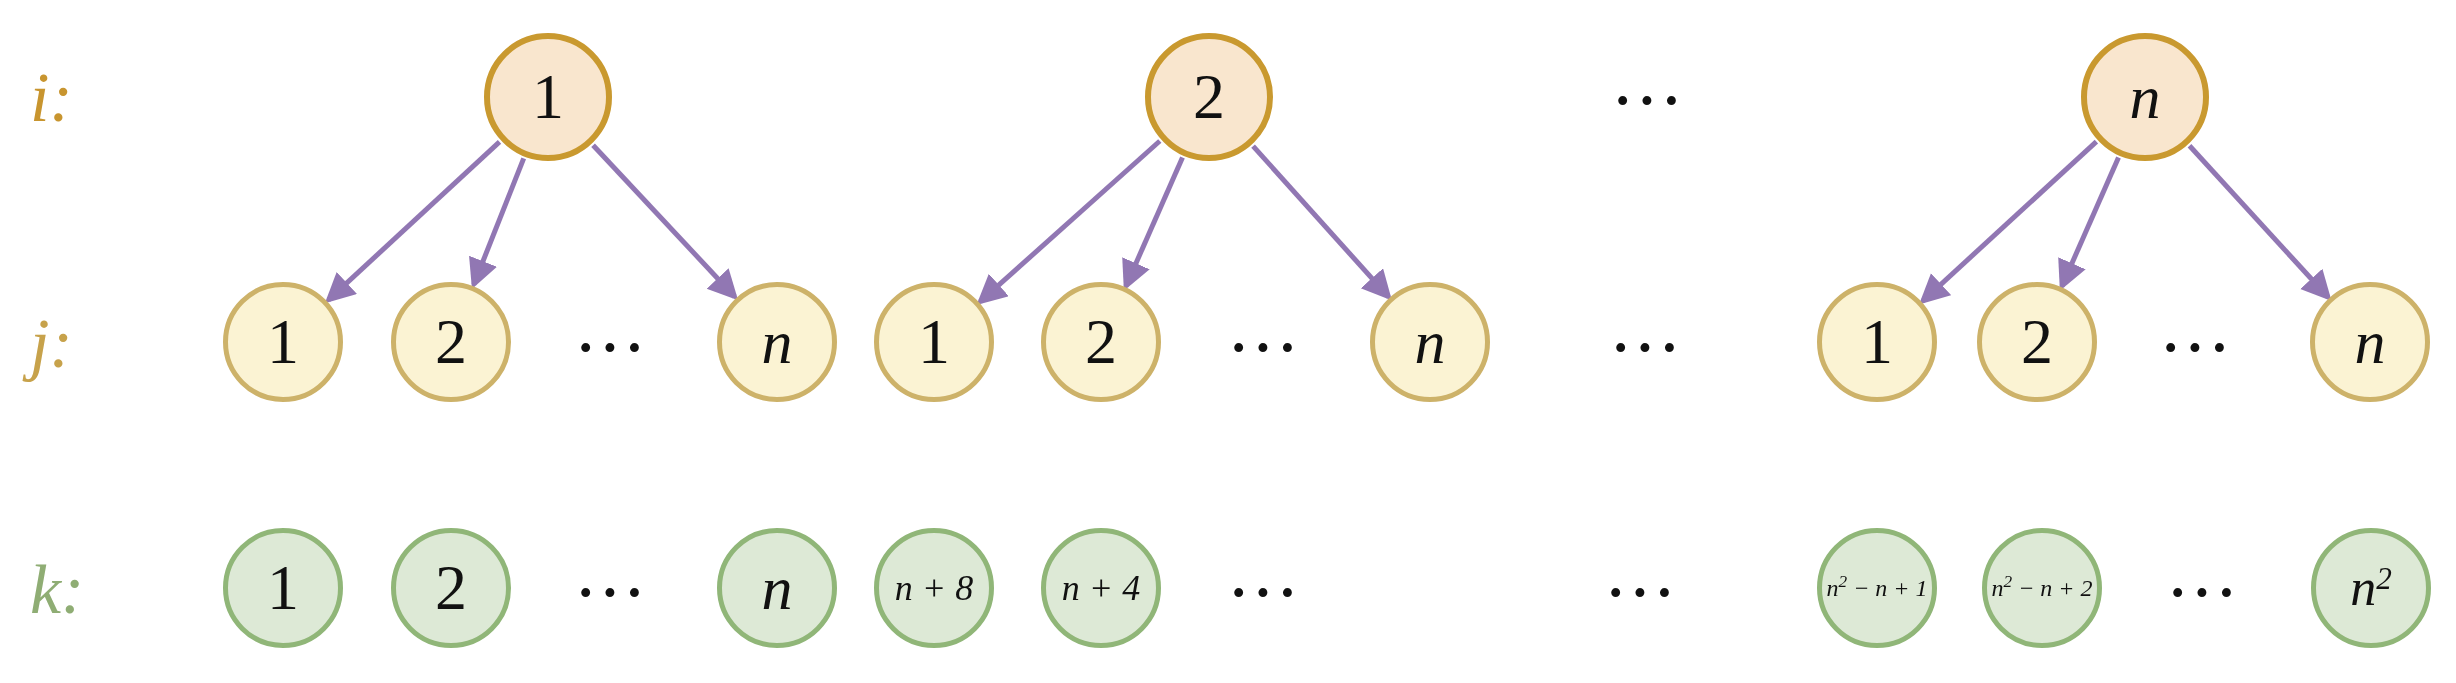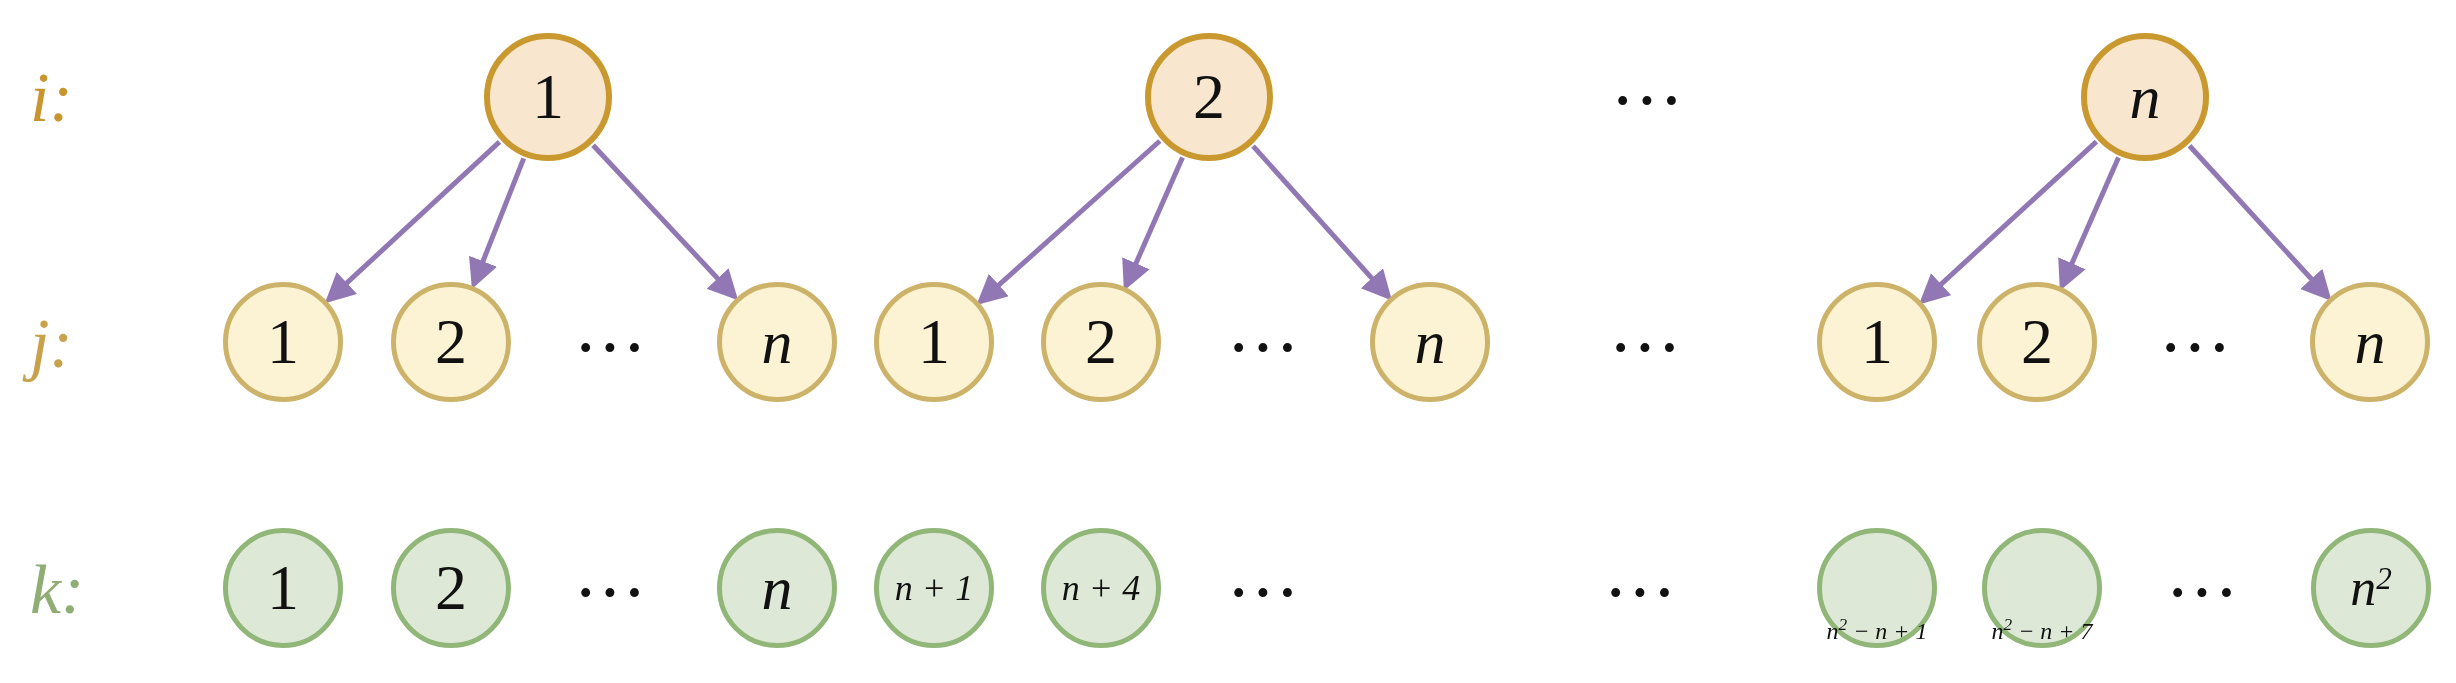--- a/index.html
+++ b/index.html
@@ -26,21 +26,21 @@
     text-align:center; line-height:1;
   }
   .node-i { width:128px; height:128px; background:var(--i-fill,#f9e6ce); border:6px solid var(--i-border,#c9992f); }
   .node-j { width:120px; height:120px; background:var(--j-fill,#fbf3d3); border:5px solid var(--j-border,#cdb269); }
   .node-k { width:120px; height:120px; background:var(--k-fill,#dde9d6); border:5px solid var(--k-border,#90b678); }
 
   .lab-num  { font-size:64px; font-style:normal; }
   .lab-var  { font-size:62px; font-style:italic; }
   .lab-small{ font-size:36px; font-style:italic; }
   .lab-2n   { font-size:50px; font-style:italic; }
-  .lab-tiny { font-size:24px; font-style:italic; white-space:nowrap;align-items:flex-end; }
+  .lab-tiny { font-size:24px; font-style:italic; white-space:nowrap; }
   .lab-nsq  { font-size:52px; font-style:italic; }
   .sup { font-size:0.72em; position:relative; top:-0.5em; }
   .lab-nsq .sup { font-size:0.6em; }
 
   .dots {
     position:absolute; transform:translate(-50%,-50%); z-index:2;
     font-weight:700; font-size:55px; letter-spacing:6px; padding-left:6px;
     color:var(--dots-color,#111111); line-height:1;
   }
 </style>
@@ -90,30 +90,30 @@
   <div class="node node-j lab-num" style="left:1817px; top:282px;">1</div>
   <div class="node node-j lab-num" style="left:1977px; top:282px;">2</div>
   <div class="dots" style="left:2195px; top:347px;">···</div>
   <div class="node node-j lab-var" style="left:2310px; top:282px;">n</div>
 
   <div class="node node-k lab-num" style="left:223px; top:528px;">1</div>
   <div class="node node-k lab-num" style="left:391px; top:528px;">2</div>
   <div class="dots" style="left:610px; top:592px;">···</div>
   <div class="node node-k lab-var" style="left:717px; top:528px;">n</div>
 
-  <div class="node node-k lab-small" style="left:874px; top:528px;">n + 1</div>
+  <div class="node node-k lab-small" style="left:874px; top:528px;">n + 8</div>
   <div class="node node-k lab-small" style="left:1041px; top:528px;">n + 4</div>
   <div class="dots" style="left:1263px; top:592px;">···</div>
 
   <div class="dots" style="left:1640px; top:592px;">···</div>
 
   <div class="node node-k lab-tiny" style="left:1817px; top:528px;">
     <span><span>n</span><span class="sup">2</span><span> − n + 1</span></span>
   </div>
   <div class="node node-k lab-tiny" style="left:1982px; top:528px;">
-    <span><span>n</span><span class="sup">2</span><span> − n + 7</span></span>
+    <span><span>n</span><span class="sup">2</span><span> − n + 2</span></span>
   </div>
   <div class="dots" style="left:2202px; top:592px;">···</div>
   <div class="node node-k lab-nsq" style="left:2311px; top:528px;">
     <span><span>n</span><span class="sup">2</span><span></span></span>
   </div>
 
 </div>
 
 </body></html>

